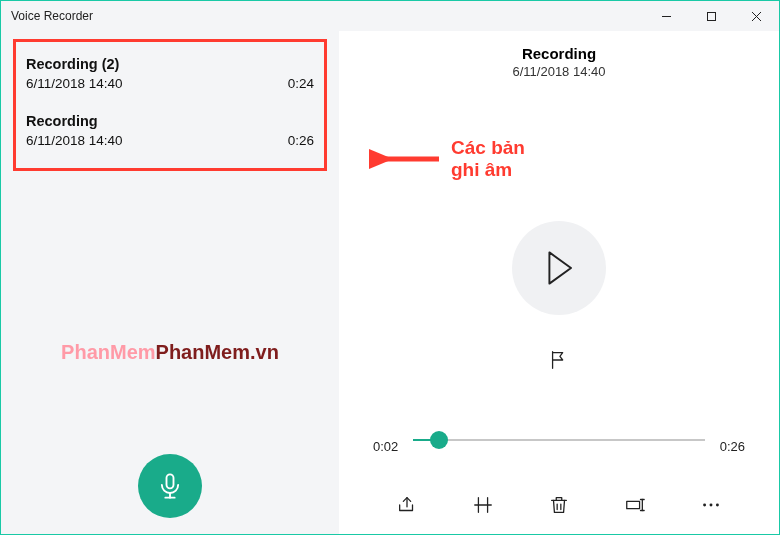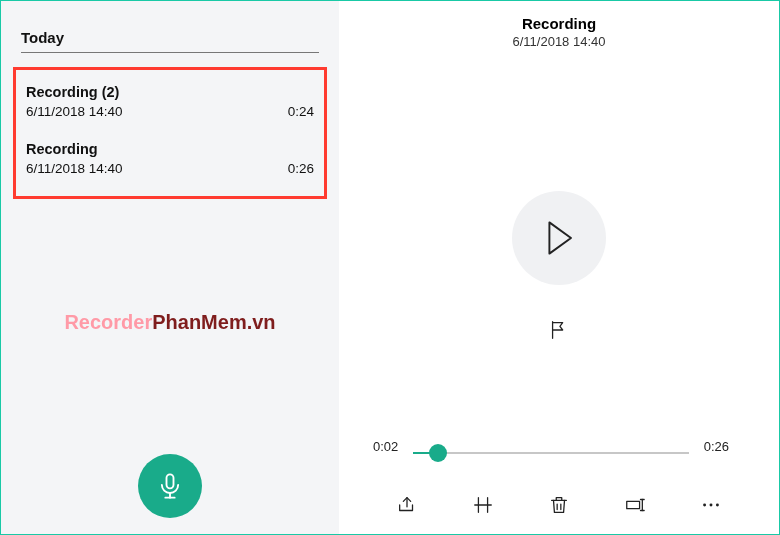--- a/index.html
+++ b/index.html
@@ -25,76 +25,110 @@
   .watermark .p2 { color: #7f1d1d; }
   .main { flex: 1; position: relative; display: flex; flex-direction: column; align-items: center; }
   .main-title { font-size: 15px; font-weight: 600; margin-top: 14px; }
   .main-sub { font-size: 13px; color: #333; margin-top: 2px; }
   .annot { position: absolute; top: 106px; left: 30px; display: flex; align-items: center; }
   .annot-text { color: #ff3b30; font-weight: 700; font-size: 19px; line-height: 1.15; margin-left: 10px; }
   .play-btn { width: 94px; height: 94px; border-radius: 50%; background: #f0f1f3; display: flex; align-items: center; justify-content: center; margin-top: 142px; }
   .play-btn svg { width: 30px; height: 36px; }
   .flag-btn { margin-top: 34px; }
   .flag-btn svg { width: 22px; height: 22px; }
-  .slider-row { position: absolute; bottom: 80px; left: 34px; right: 50px; display: flex; align-items: flex-end; }
+  .slider-row { position: absolute; bottom: 80px; left: 34px; right: 34px; display: flex; align-items: flex-start; }
   .time-lbl { font-size: 13px; color: #222; width: 36px; }
   .time-lbl.right { text-align: right; }
   .track { flex: 1; height: 2px; background: #c7c7c7; position: relative; margin: 0 4px; }
   .track-fill { position: absolute; left: 0; top: 0; bottom: 0; width: 9%; background: #19ab8a; }
   .thumb { position: absolute; left: 9%; top: 50%; width: 18px; height: 18px; background: #19ab8a; border-radius: 50%; transform: translate(-50%, -50%); }
   .action-row { position: absolute; bottom: 14px; left: 0; right: 0; display: flex; justify-content: center; gap: 54px; }
   .action-btn svg { width: 22px; height: 22px; }
   .icon-stroke { fill: none; stroke: #222; stroke-width: 1.4; stroke-linecap: round; stroke-linejoin: round; }
 </style>
 </head>
 <body>
 
 <div class="window">
+  <div class="titlebar">
+    <div class="titlebar-title">Voice Recorder</div>
+    <div class="win-btns">
+      <div class="win-btn">
+          <svg width="11" height="11">
+            <line x1="1" y1="5.5" x2="10" y2="5.5"></line>
+          </svg>
+        </div>
+      <div class="win-btn">
+          <svg width="11" height="11">
+            <rect x="1.5" y="1.5" width="8" height="8"></rect>
+          </svg>
+        </div>
+      <div class="win-btn">
+          <svg width="11" height="11">
+            <line x1="1" y1="1" x2="10" y2="10"></line>
+            <line x1="10" y1="1" x2="1" y2="10"></line>
+          </svg>
+        </div>
+    </div>
+  </div>
 
   <div class="body">
     <div class="sidebar">
-      <div class="section-header">Today</div>
 
       <div class="rec-list">
         <div class="rec-item">
           <div class="rec-title">Recording (2)</div>
           <div class="rec-row">
             <span>6/11/2018 14:40</span>
             <span>0:24</span>
           </div>
         </div>
         <div class="rec-item">
           <div class="rec-title">Recording</div>
           <div class="rec-row">
             <span>6/11/2018 14:40</span>
             <span>0:26</span>
           </div>
         </div>
       </div>
 
       <div class="watermark">
-        <span class="p1">Recorder</span><span class="p2">PhanMem.vn</span>
+        <span class="p1">PhanMem</span><span class="p2">PhanMem.vn</span>
       </div>
 
       <div class="record-btn-wrap">
         <div class="record-btn">
           <svg viewBox="0 0 24 24">
             <rect x="9" y="2" width="6" height="12" rx="3"></rect>
             <path d="M5 11a7 7 0 0 0 14 0"></path>
             <line x1="12" y1="18" x2="12" y2="22"></line>
             <line x1="8" y1="22" x2="16" y2="22"></line>
           </svg>
         </div>
       </div>
     </div>
 
     <div class="main">
       <div class="main-title">Recording</div>
       <div class="main-sub">6/11/2018 14:40</div>
 
+      <div class="annot">
+        <svg width="72" height="28">
+          <defs>
+              <marker id="ah" markerWidth="12" markerHeight="10" refX="2" refY="5" orient="auto">
+                <path d="M12 0 L0 5 L12 10 Z" fill="#ff3b30"></path>
+              </marker>
+            </defs>
+          <line x1="70" y1="14" x2="14" y2="14" stroke="#ff3b30" stroke-width="5" marker-end="url(#ah)"></line>
+        </svg>
+        <div class="annot-text">
+          <div>Các bản</div>
+          <div>ghi âm</div>
+        </div>
+      </div>
 
       <div class="play-btn">
         <svg viewBox="0 0 24 30">
           <path d="M4 2 L22 15 L4 28 Z" fill="none" stroke="#222" stroke-width="1.6" stroke-linejoin="round"></path>
         </svg>
       </div>
 
       <div class="flag-btn">
         <svg viewBox="0 0 24 24" class="icon-stroke">
           <line x1="5" y1="3" x2="5" y2="21"></line>

